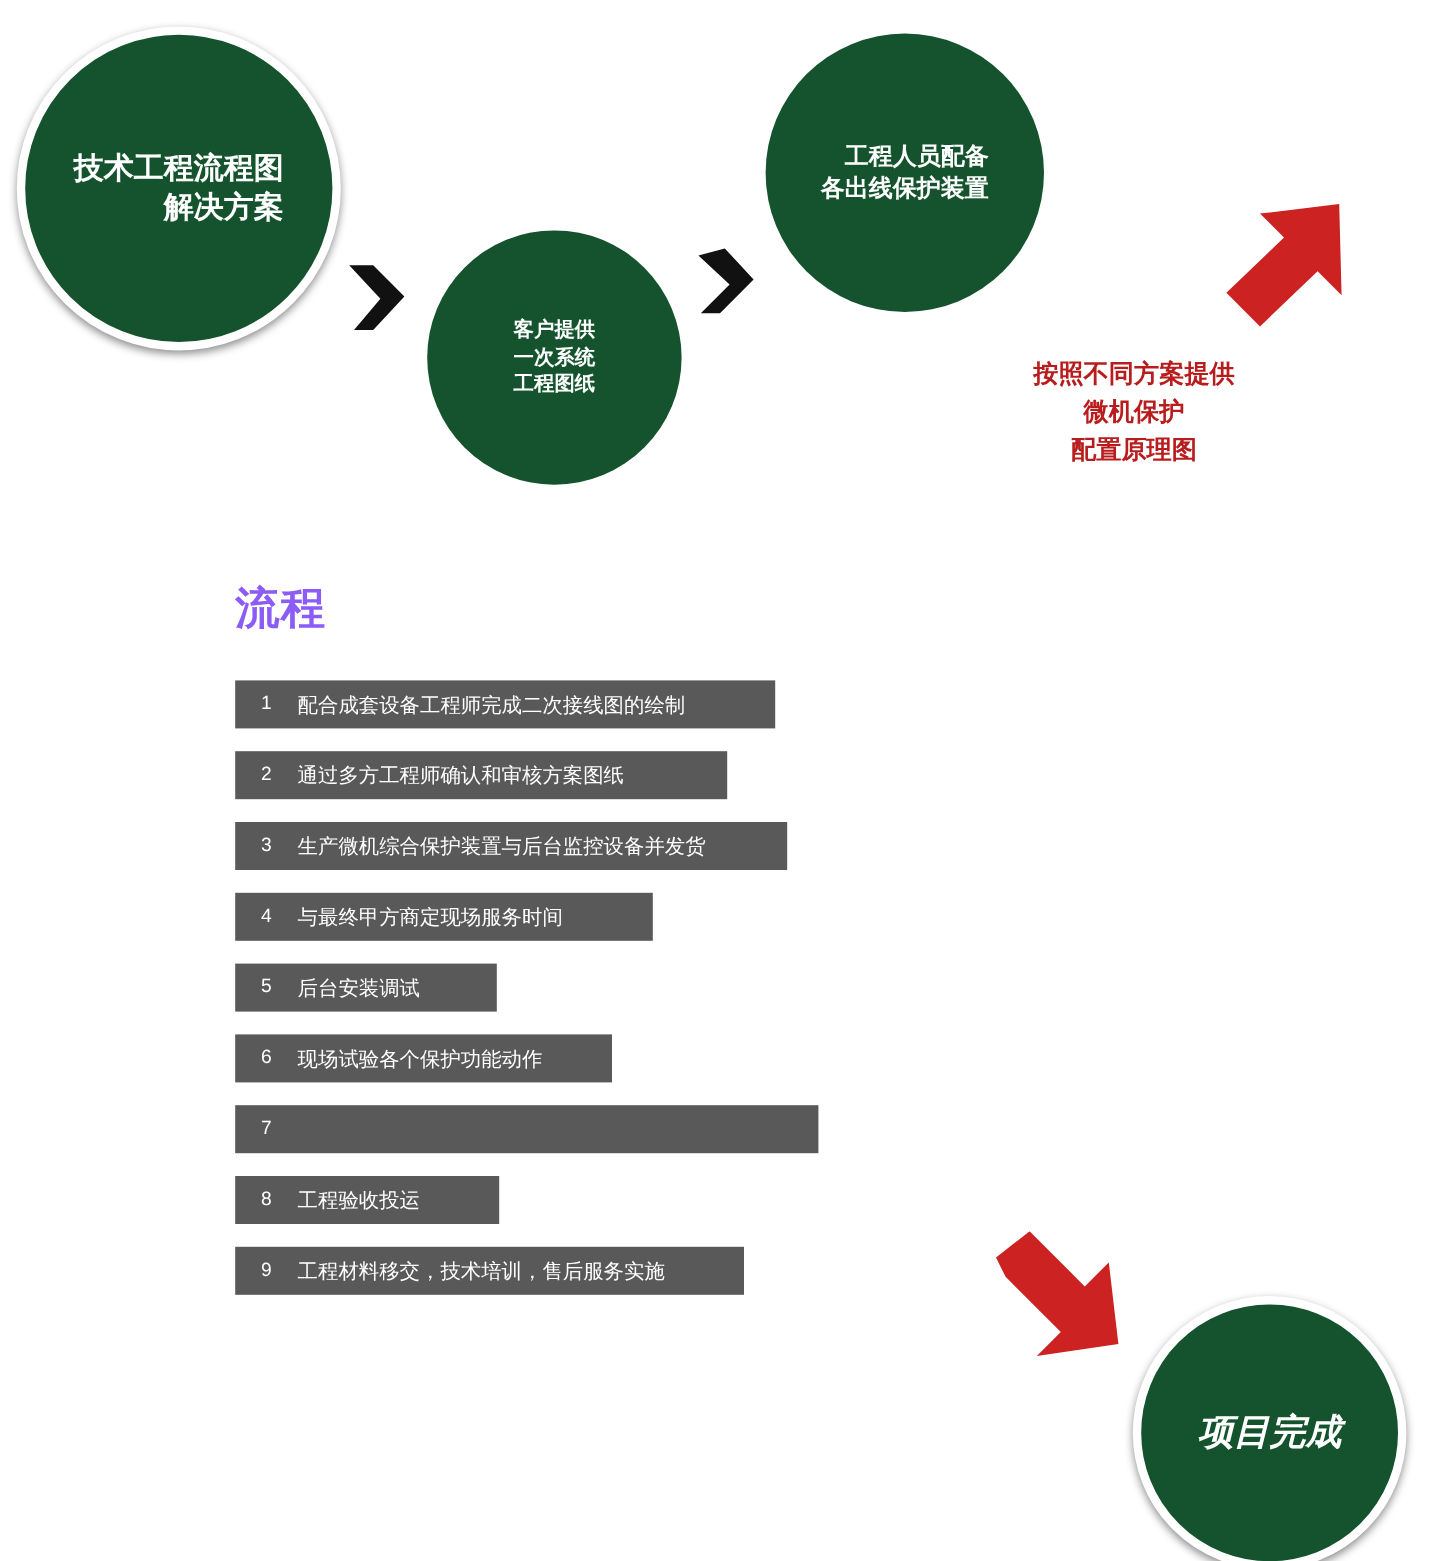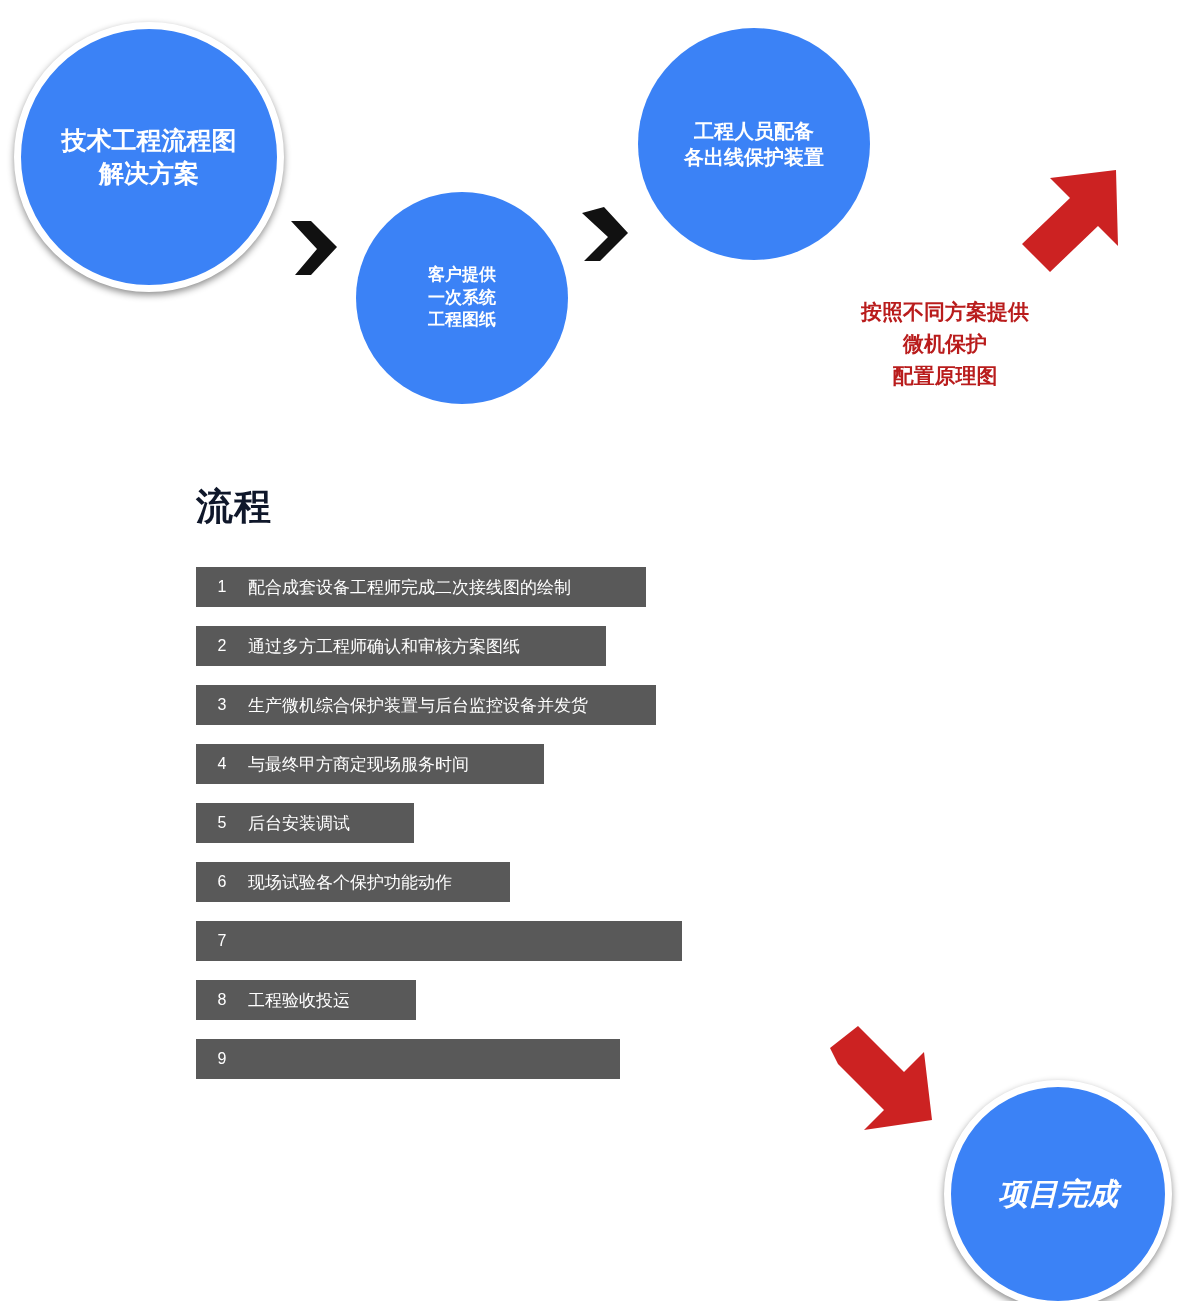--- a/index.html
+++ b/index.html
@@ -15,26 +15,26 @@
     width: 1200px;
     height: 1301px;
     overflow: hidden;
     background: #ffffff;
   }
 
   
   .circle {
     position: absolute;
     border-radius: 50%;
-    background: #3b82f6;
+    background: #14532d;
     color: #ffffff;
     display: flex;
     align-items: center;
     justify-content: center;
-    text-align: center;
+    text-align: right;
     font-weight: bold;
     line-height: 1.32;
     box-sizing: border-box;
   }
   .circle .label {
     white-space: pre-line;
     padding: 0 8px;
   }
   .circle-ring {
     border: 7px solid #ffffff;
@@ -97,21 +97,21 @@
     white-space: pre-line;
   }
 
   
   #process-title {
     position: absolute;
     left: 196px;
     top: 482px;
     font-size: 37px;
     font-weight: bold;
-    color: #0f172a;
+    color: #8b5cf6;
     letter-spacing: 1px;
   }
 
   #process-list {
     position: absolute;
     left: 196px;
     top: 567px;
     width: 700px;
   }
   .proc-row {
@@ -208,20 +208,21 @@
     </div></div>
     <div class="proc-wrap"><div class="proc-row" style="width:486px">
       <span class="num">7</span>
     </div></div>
     <div class="proc-wrap"><div class="proc-row" style="width:220px">
       <span class="num">8</span>
       <span class="txt">工程验收投运</span>
     </div></div>
     <div class="proc-wrap"><div class="proc-row" style="width:424px">
       <span class="num">9</span>
+      <span class="txt">工程材料移交，技术培训，售后服务实施</span>
     </div></div>
   </div>
 
   <span class="red-arrow" id="red-arrow-down">
     <svg width="122" height="118" viewBox="0 0 122 118" xmlns="http://www.w3.org/2000/svg">
       <path d="M12 22 L40 0 L86 46 L106 26 L114 94 L46 104 L66 84 L20 38 Z" fill="#cc2222"></path>
     </svg>
   </span>
 
   <div class="circle circle-ring" id="circle-complete">

